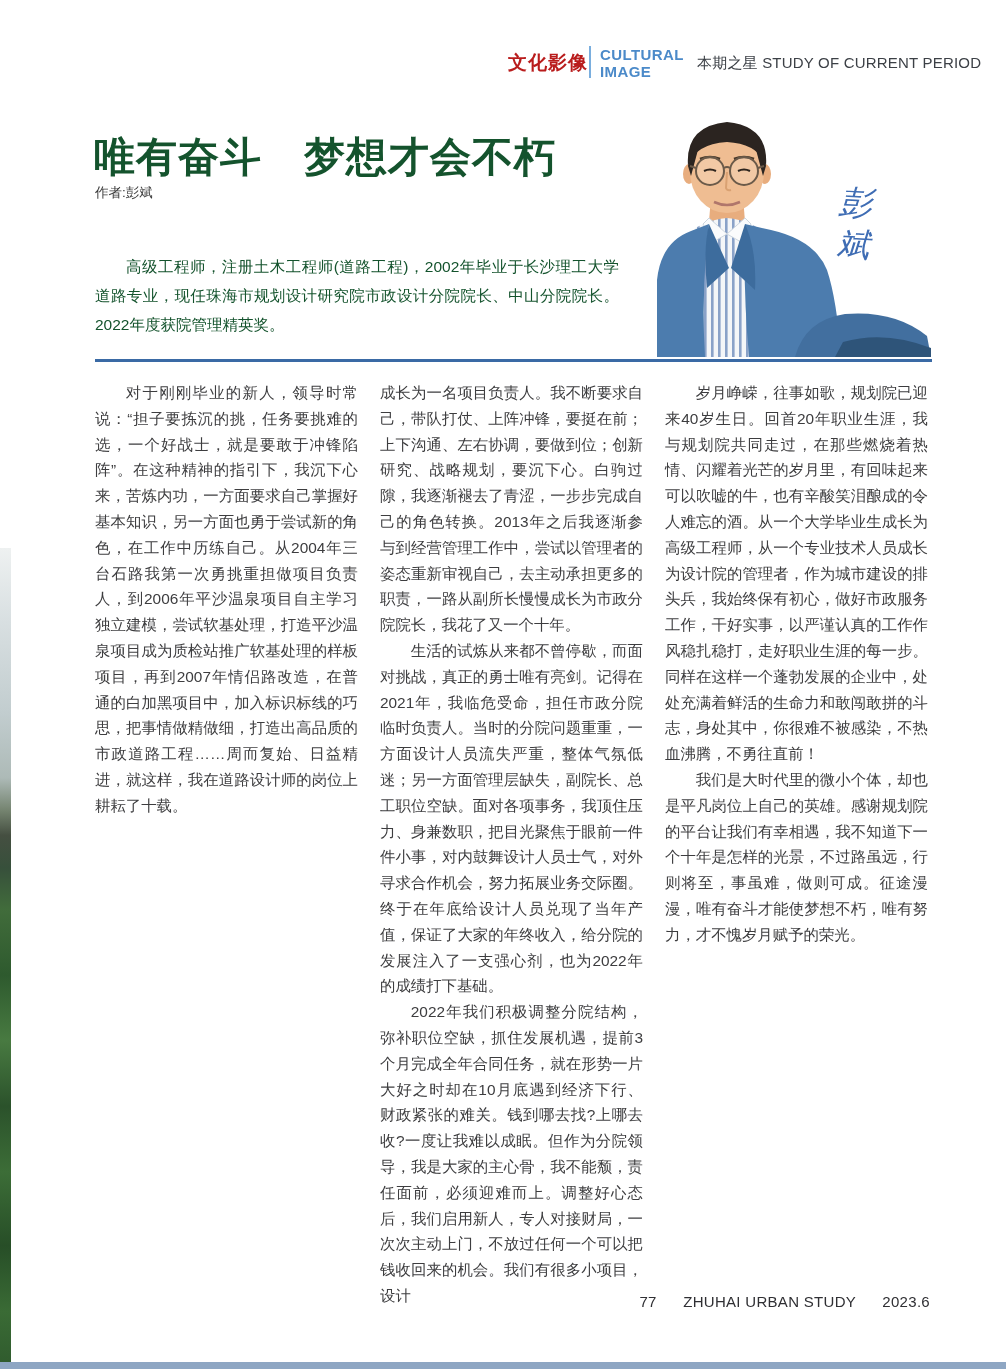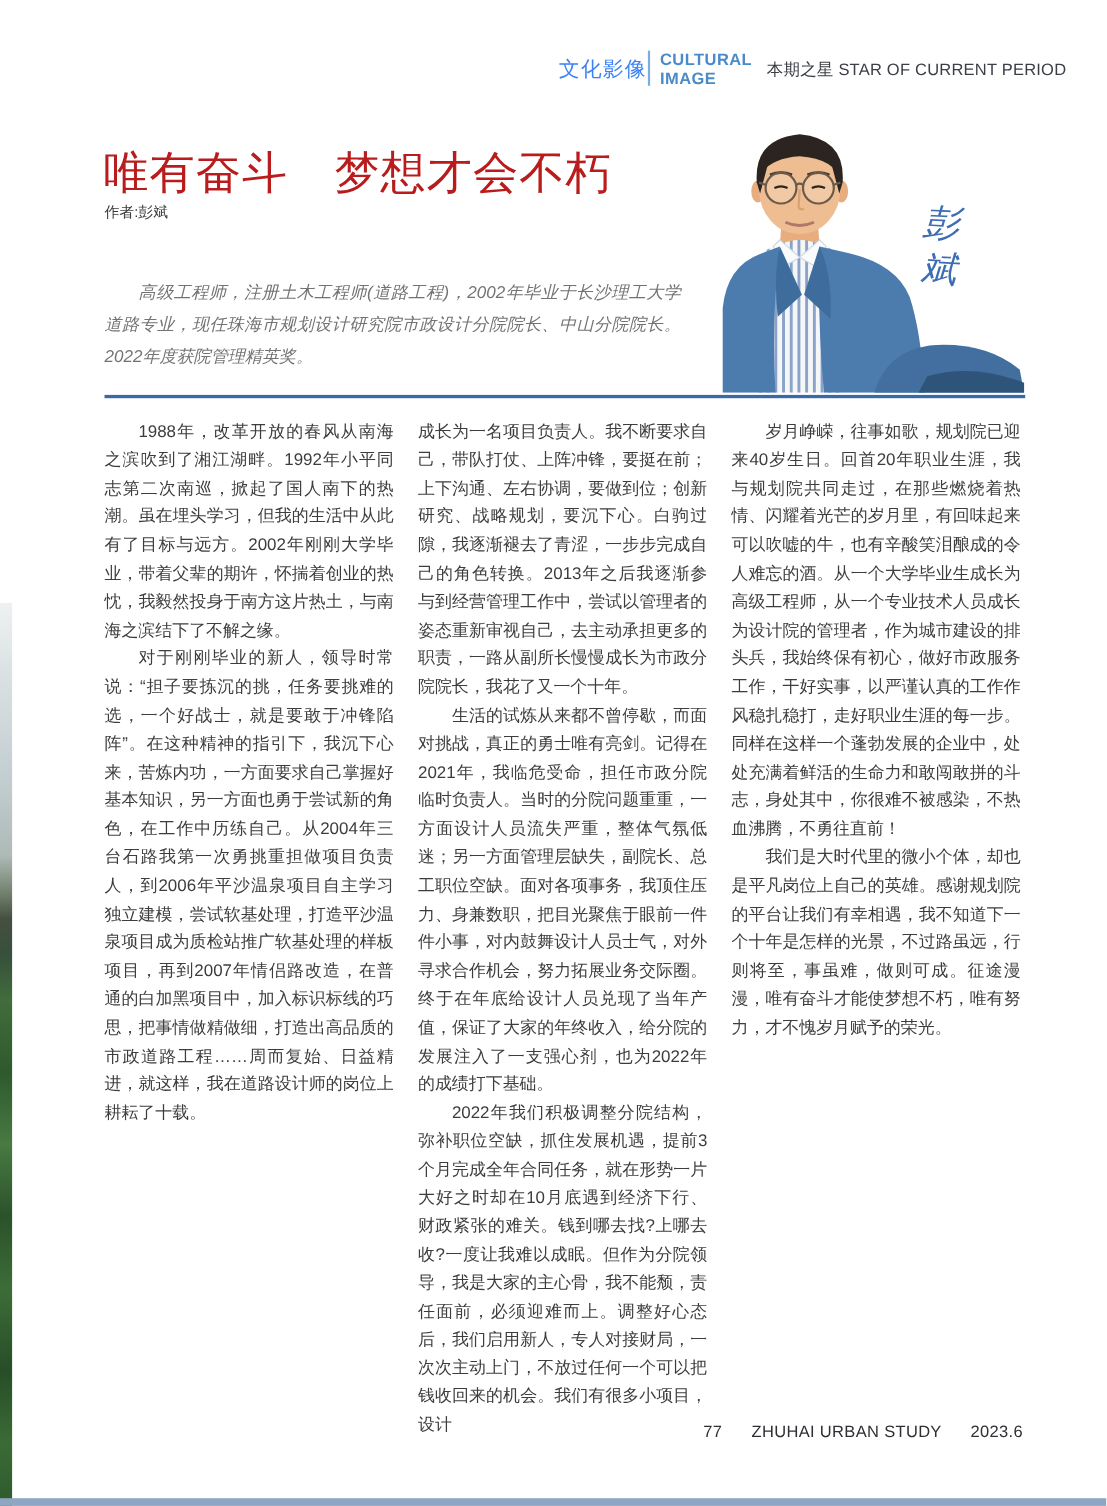--- a/index.html
+++ b/index.html
@@ -10,41 +10,41 @@
   
   .edge-strip{
     position:absolute;left:0;top:548px;width:11px;height:821px;
     background:linear-gradient(to bottom,
       #eef1f1 0%,#d8dfe1 9%,#c2cdcf 20%,#adbab7 28%,#74836f 32%,
       #454f41 35%,#37503b 39%,#416c3b 44%,#2e5a2e 52%,#487a41 60%,
       #2b522b 68%,#3c6d37 76%,#274e27 85%,#3a6b35 93%,#2f5a2d 100%);
   }
   
   .hdr-cn{
-    position:absolute;left:508px;top:50px;font-size:19px;font-weight:400;
-    color:#3b82f6;letter-spacing:1px;
+    position:absolute;left:508px;top:50px;font-size:19px;font-weight:700;
+    color:#b91c1c;letter-spacing:1px;
   }
   .hdr-divider{position:absolute;left:589px;top:46px;width:2px;height:32px;background:#7aaede;}
   .hdr-en{
     position:absolute;left:600px;top:46px;font-size:15px;line-height:17px;
     color:#4b8ac9;font-weight:700;letter-spacing:0.4px;
   }
   .hdr-feature{
     position:absolute;left:697px;top:54px;font-size:15px;color:#3c4046;letter-spacing:0.2px;
   }
   
   .title{
-    position:absolute;left:94px;top:130px;font-size:41px;font-weight:400;
-    color:#b91c1c;letter-spacing:1px;white-space:nowrap;
+    position:absolute;left:94px;top:130px;font-size:41px;font-weight:700;
+    color:#14532d;letter-spacing:1px;white-space:nowrap;
   }
   .author{position:absolute;left:95px;top:184px;font-size:13.5px;color:#3a3a3a;}
   .bio{
     position:absolute;left:95px;top:252px;width:524px;
-    font-size:15.5px;line-height:29px;color:#737373;
-    text-align:justify;text-indent:2em;font-style:italic;
+    font-size:15.5px;line-height:29px;color:#14532d;
+    text-align:justify;text-indent:2em;
   }
   
   .photo{position:absolute;left:655px;top:110px;width:280px;height:247px;}
   .signature{
     position:absolute;left:838px;top:182px;width:38px;
     font-family:"DejaVu Serif","Liberation Serif",serif;font-style:italic;
     font-size:33px;line-height:42px;color:#3f6db4;transform:rotate(3deg);
     word-break:break-all;
   }
   .rule{position:absolute;left:95px;top:359px;width:837px;height:3px;background:#3a6aa5;}
@@ -74,21 +74,21 @@
 <div class="page">
 
   <div class="edge-strip"></div>
 
   <div class="hdr-cn">文化影像</div>
   <div class="hdr-divider"></div>
   <div class="hdr-en">
     <div>CULTURAL</div>
     <div>IMAGE</div>
   </div>
-  <div class="hdr-feature">本期之星 STAR OF CURRENT PERIOD</div>
+  <div class="hdr-feature">本期之星 STUDY OF CURRENT PERIOD</div>
 
   <div class="title">唯有奋斗　梦想才会不朽</div>
   <div class="author">作者:彭斌</div>
   <div class="bio">高级工程师，注册土木工程师(道路工程)，2002年毕业于长沙理工大学道路专业，现任珠海市规划设计研究院市政设计分院院长、中山分院院长。2022年度获院管理精英奖。</div>
 
   <div class="photo">
     <svg width="280" height="247" viewBox="0 0 280 247" aria-hidden="true">
       <defs>
         <pattern id="shirtStripes" width="7" height="7" patternUnits="userSpaceOnUse">
           <rect width="7" height="7" fill="#f4f6f8"></rect>
@@ -122,21 +122,20 @@
       <path d="M72,62 L71,78 Q72,81 76,80" stroke="#d9a172" stroke-width="2" fill="none"></path>
       <path d="M59,92 Q72,98 85,92" stroke="#b0766b" stroke-width="2.5" fill="none"></path>
     </svg>
   </div>
   <div class="signature">彭斌</div>
 
   <div class="rule"></div>
 
   <div class="columns">
     <div class="col">
-      <p class="para indent">1988年，改革开放的春风从南海之滨吹到了湘江湖畔。1992年小平同志第二次南巡，掀起了国人南下的热潮。虽在埋头学习，但我的生活中从此有了目标与远方。2002年刚刚大学毕业，带着父辈的期许，怀揣着创业的热忱，我毅然投身于南方这片热土，与南海之滨结下了不解之缘。</p>
       <p class="para indent">对于刚刚毕业的新人，领导时常说：“担子要拣沉的挑，任务要挑难的选，一个好战士，就是要敢于冲锋陷阵”。在这种精神的指引下，我沉下心来，苦炼内功，一方面要求自己掌握好基本知识，另一方面也勇于尝试新的角色，在工作中历练自己。从2004年三台石路我第一次勇挑重担做项目负责人，到2006年平沙温泉项目自主学习独立建模，尝试软基处理，打造平沙温泉项目成为质检站推广软基处理的样板项目，再到2007年情侣路改造，在普通的白加黑项目中，加入标识标线的巧思，把事情做精做细，打造出高品质的市政道路工程……周而复始、日益精进，就这样，我在道路设计师的岗位上耕耘了十载。</p>
     </div>
     <div class="col">
       <p class="para">成长为一名项目负责人。我不断要求自己，带队打仗、上阵冲锋，要挺在前；上下沟通、左右协调，要做到位；创新研究、战略规划，要沉下心。白驹过隙，我逐渐褪去了青涩，一步步完成自己的角色转换。2013年之后我逐渐参与到经营管理工作中，尝试以管理者的姿态重新审视自己，去主动承担更多的职责，一路从副所长慢慢成长为市政分院院长，我花了又一个十年。</p>
       <p class="para indent">生活的试炼从来都不曾停歇，而面对挑战，真正的勇士唯有亮剑。记得在2021年，我临危受命，担任市政分院临时负责人。当时的分院问题重重，一方面设计人员流失严重，整体气氛低迷；另一方面管理层缺失，副院长、总工职位空缺。面对各项事务，我顶住压力、身兼数职，把目光聚焦于眼前一件件小事，对内鼓舞设计人员士气，对外寻求合作机会，努力拓展业务交际圈。终于在年底给设计人员兑现了当年产值，保证了大家的年终收入，给分院的发展注入了一支强心剂，也为2022年的成绩打下基础。</p>
       <p class="para indent">2022年我们积极调整分院结构，弥补职位空缺，抓住发展机遇，提前3个月完成全年合同任务，就在形势一片大好之时却在10月底遇到经济下行、财政紧张的难关。钱到哪去找?上哪去收?一度让我难以成眠。但作为分院领导，我是大家的主心骨，我不能颓，责任面前，必须迎难而上。调整好心态后，我们启用新人，专人对接财局，一次次主动上门，不放过任何一个可以把钱收回来的机会。我们有很多小项目，设计</p>
     </div>
     <div class="col">
       <p class="para indent">岁月峥嵘，往事如歌，规划院已迎来40岁生日。回首20年职业生涯，我与规划院共同走过，在那些燃烧着热情、闪耀着光芒的岁月里，有回味起来可以吹嘘的牛，也有辛酸笑泪酿成的令人难忘的酒。从一个大学毕业生成长为高级工程师，从一个专业技术人员成长为设计院的管理者，作为城市建设的排头兵，我始终保有初心，做好市政服务工作，干好实事，以严谨认真的工作作风稳扎稳打，走好职业生涯的每一步。同样在这样一个蓬勃发展的企业中，处处充满着鲜活的生命力和敢闯敢拼的斗志，身处其中，你很难不被感染，不热血沸腾，不勇往直前！</p>
       <p class="para indent">我们是大时代里的微小个体，却也是平凡岗位上自己的英雄。感谢规划院的平台让我们有幸相遇，我不知道下一个十年是怎样的光景，不过路虽远，行则将至，事虽难，做则可成。征途漫漫，唯有奋斗才能使梦想不朽，唯有努力，才不愧岁月赋予的荣光。</p>

